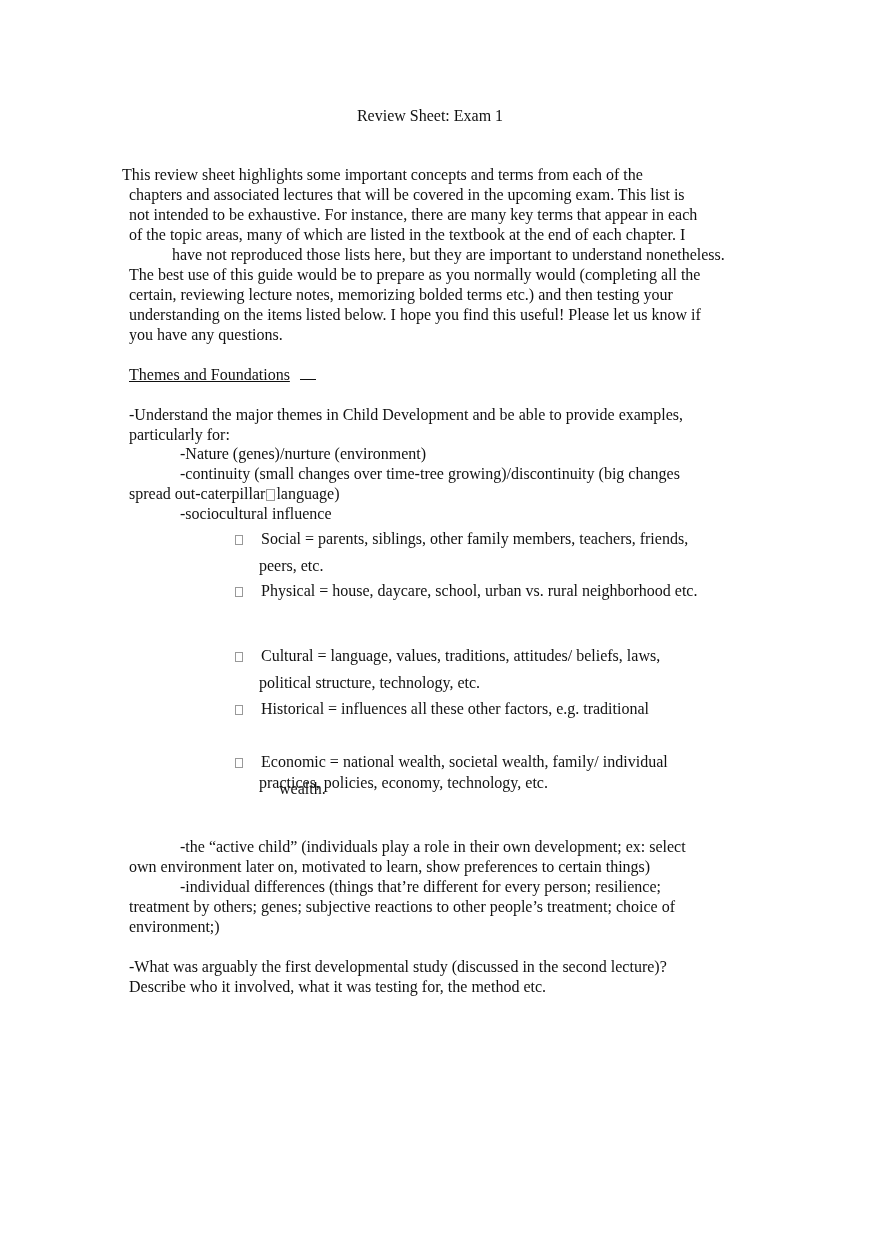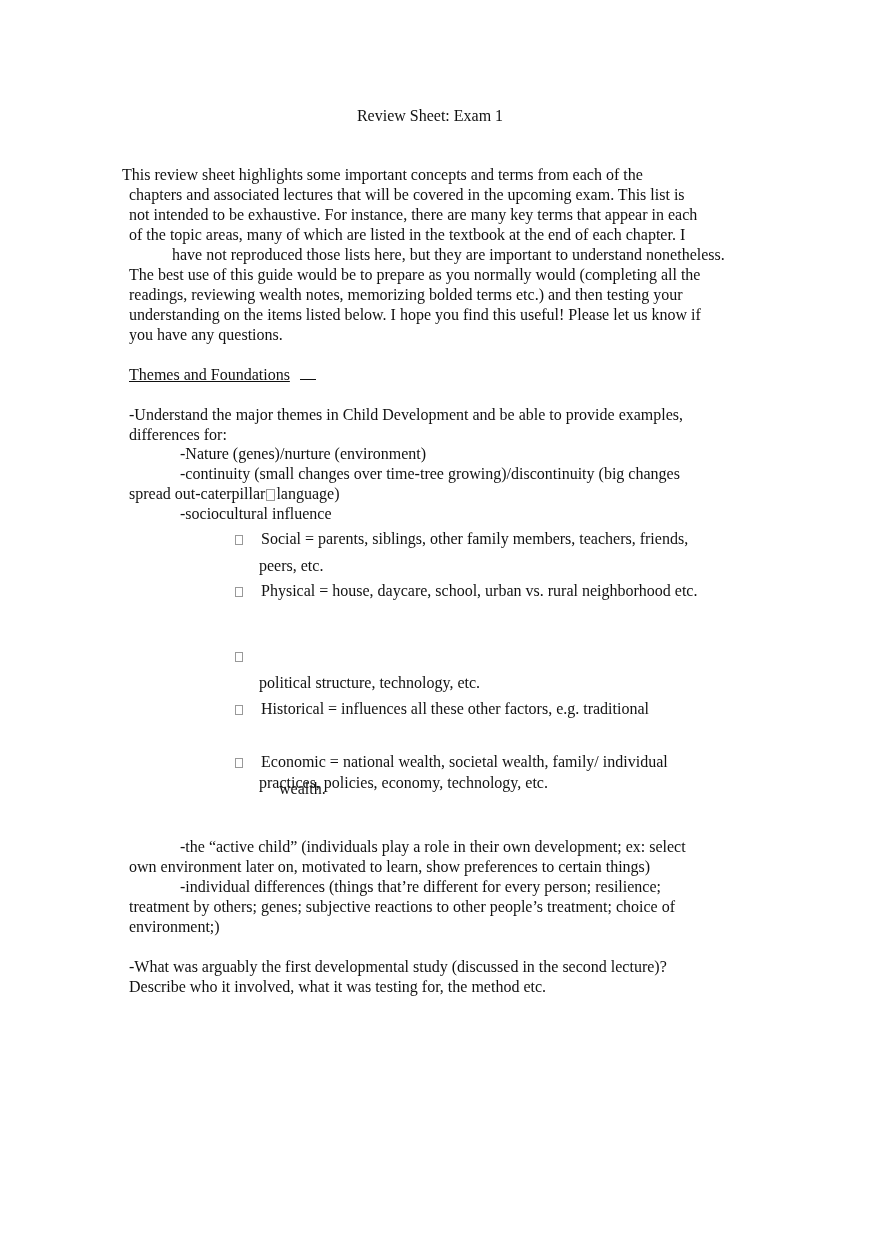--- a/index.html
+++ b/index.html
@@ -23,51 +23,51 @@
 
   <div class="title">Review Sheet: Exam 1</div>
 
   <div>
     <div class="line" style="left:122px; top:165px;text-align:center;">This review sheet highlights some important concepts and terms from each of the</div>
     <div class="line" style="left:129px; top:185px;">chapters and associated lectures that will be covered in the upcoming exam. This list is</div>
     <div class="line" style="left:129px; top:205px;">not intended to be exhaustive. For instance, there are many key terms that appear in each</div>
     <div class="line" style="left:129px; top:225px;">of the topic areas, many of which are listed in the textbook at the end of each chapter. I</div>
     <div class="line" style="left:129px; top:245px;margin-left:43px;">have not reproduced those lists here, but they are important to understand nonetheless.</div>
     <div class="line" style="left:129px; top:265px;">The best use of this guide would be to prepare as you normally would (completing all the</div>
-    <div class="line" style="left:129px; top:285px;">readings, reviewing wealth notes, memorizing bolded terms etc.) and then testing your</div>
+    <div class="line" style="left:129px; top:285px;">certain, reviewing lecture notes, memorizing bolded terms etc.) and then testing your</div>
     <div class="line" style="left:129px; top:305px;">understanding on the items listed below. I hope you find this useful! Please let us know if</div>
     <div class="line" style="left:129px; top:325px;">you have any questions.</div>
   </div>
 
   <div class="line heading" style="left:129px; top:365px;">Themes and Foundations</div>
   <div class="heading-rule"></div>
 
   <div>
     <div class="line" style="left:129px; top:405px;">-Understand the major themes in Child Development and be able to provide examples,</div>
-    <div class="line" style="left:129px; top:425px;">differences for:</div>
+    <div class="line" style="left:129px; top:425px;">particularly for:</div>
     <div class="line" style="left:180px; top:444px;">-Nature (genes)/nurture (environment)</div>
     <div class="line" style="left:180px; top:464px;">-continuity (small changes over time-tree growing)/discontinuity (big changes</div>
     <div class="line" style="left:129px; top:484px;">
       <span>spread out-caterpillar</span><span class="inline-box"></span><span>language)</span>
     </div>
     <div class="line" style="left:180px; top:504px;">-sociocultural influence</div>
   </div>
 
   <div>
     <div class="line" style="left:235px; top:529px;">
       <span class="bullet-box"></span><span>Social = parents, siblings, other family members, teachers, friends,</span>
     </div>
     <div class="line" style="left:259px; top:556px;">peers, etc.</div>
 
     <div class="line" style="left:235px; top:581px;">
       <span class="bullet-box"></span><span>Physical = house, daycare, school, urban vs. rural neighborhood etc.</span>
     </div>
 
     <div class="line" style="left:235px; top:646px;">
-      <span class="bullet-box"></span>
+      <span class="bullet-box"></span><span>Cultural = language, values, traditions, attitudes/ beliefs, laws,</span>
     </div>
     <div class="line" style="left:259px; top:673px;">political structure, technology, etc.</div>
 
     <div class="line" style="left:235px; top:699px;">
       <span class="bullet-box"></span><span>Historical = influences all these other factors, e.g. traditional</span>
     </div>
     <div class="line" style="left:259px; top:726px;margin-top:47px;">practices, policies, economy, technology, etc.</div>
 
     <div class="line" style="left:235px; top:752px;">
       <span class="bullet-box"></span><span>Economic = national wealth, societal wealth, family/ individual</span>

